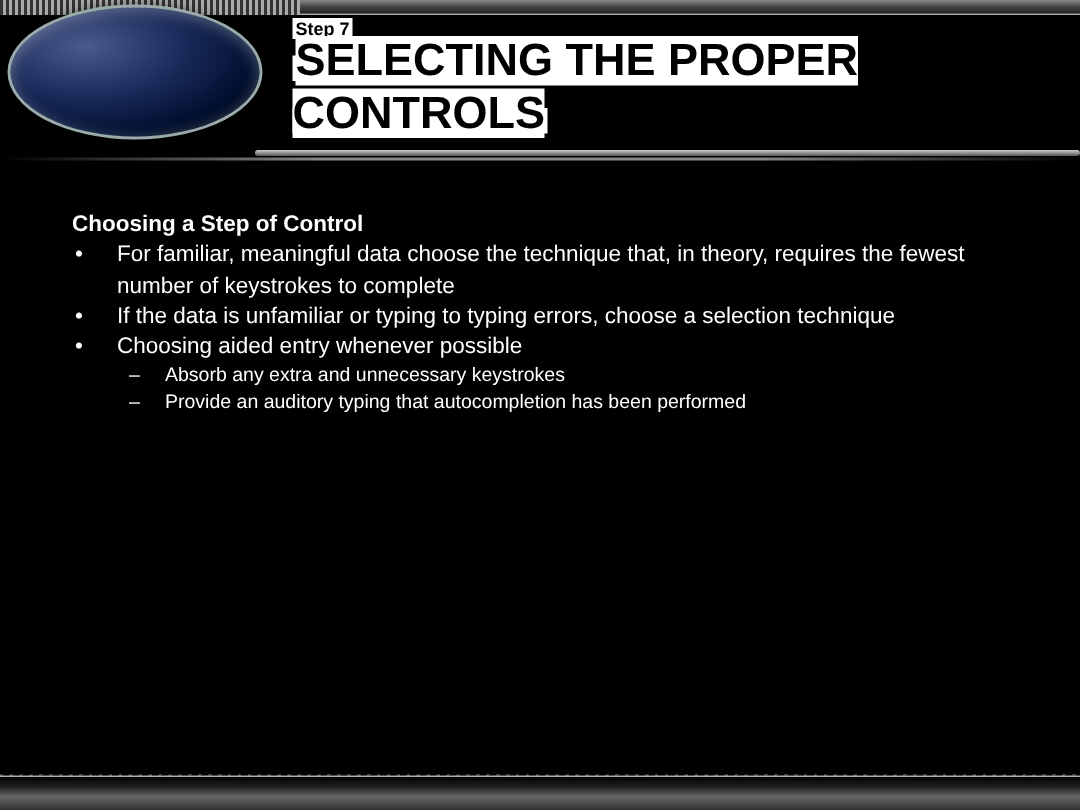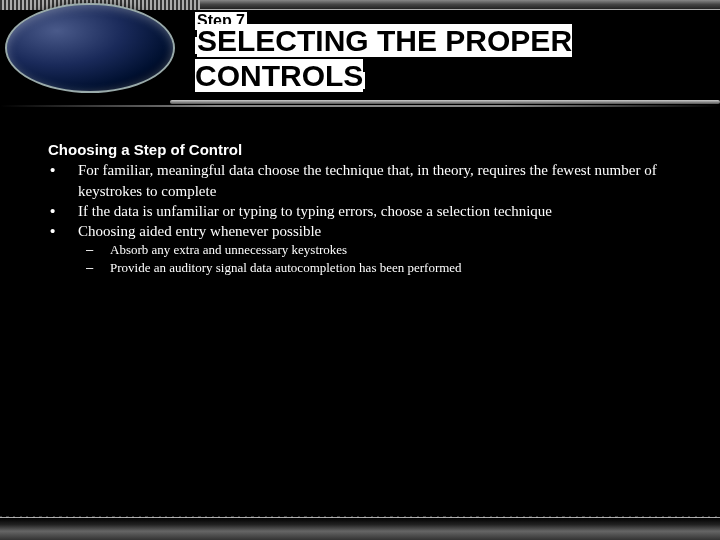--- a/index.html
+++ b/index.html
@@ -37,21 +37,21 @@
     height: 90px;
     background: radial-gradient(ellipse at 30% 30%, #4a5a8a 0%, #1a2a5a 40%, #001030 70%, #000 100%);
     border-radius: 50%;
     border: 2px solid #9aa;
     box-shadow: inset 0 2px 10px rgba(255,255,255,0.3), 0 2px 8px rgba(0,0,0,0.8);
   }
   .step-label {
     position: absolute;
     top: 12px;
     left: 195px;
-    font-size: 16px;
+    font-size: 12px;
     font-weight: bold;
     color: #000;
     background: #fff;
     padding: 0 2px;
   }
   .title-block {
     position: absolute;
     top: 24px;
     left: 195px;
     right: 24px;
@@ -106,21 +106,20 @@
     padding-left: 0;
   }
   .bullet-mark {
     width: 30px;
     flex-shrink: 0;
     text-align: left;
     padding-left: 2px;
   }
   .bullet-text {
     flex: 1;
-    font-family: Liberation Serif, serif;
   }
   .sub-bullet-row {
     display: flex;
     padding-left: 38px;
     font-size: 13px;
     line-height: 1.35;
   }
   .sub-bullet-mark {
     width: 24px;
     flex-shrink: 0;
@@ -182,19 +181,19 @@
   <div class="bullet-row">
     <div class="bullet-mark">•</div>
     <div class="bullet-text">Choosing aided entry whenever possible</div>
   </div>
   <div class="sub-bullet-row">
     <div class="sub-bullet-mark">–</div>
     <div class="bullet-text">Absorb any extra and unnecessary keystrokes</div>
   </div>
   <div class="sub-bullet-row">
     <div class="sub-bullet-mark">–</div>
-    <div class="bullet-text">Provide an auditory signal data autocompletion has been performed</div>
+    <div class="bullet-text">Provide an auditory typing that autocompletion has been performed</div>
   </div>
 </div>
 
 <div class="bottom-line"></div>
 <div class="bottom-hatch"></div>
 <div class="bottom-edge"></div>
 
 </body></html>

